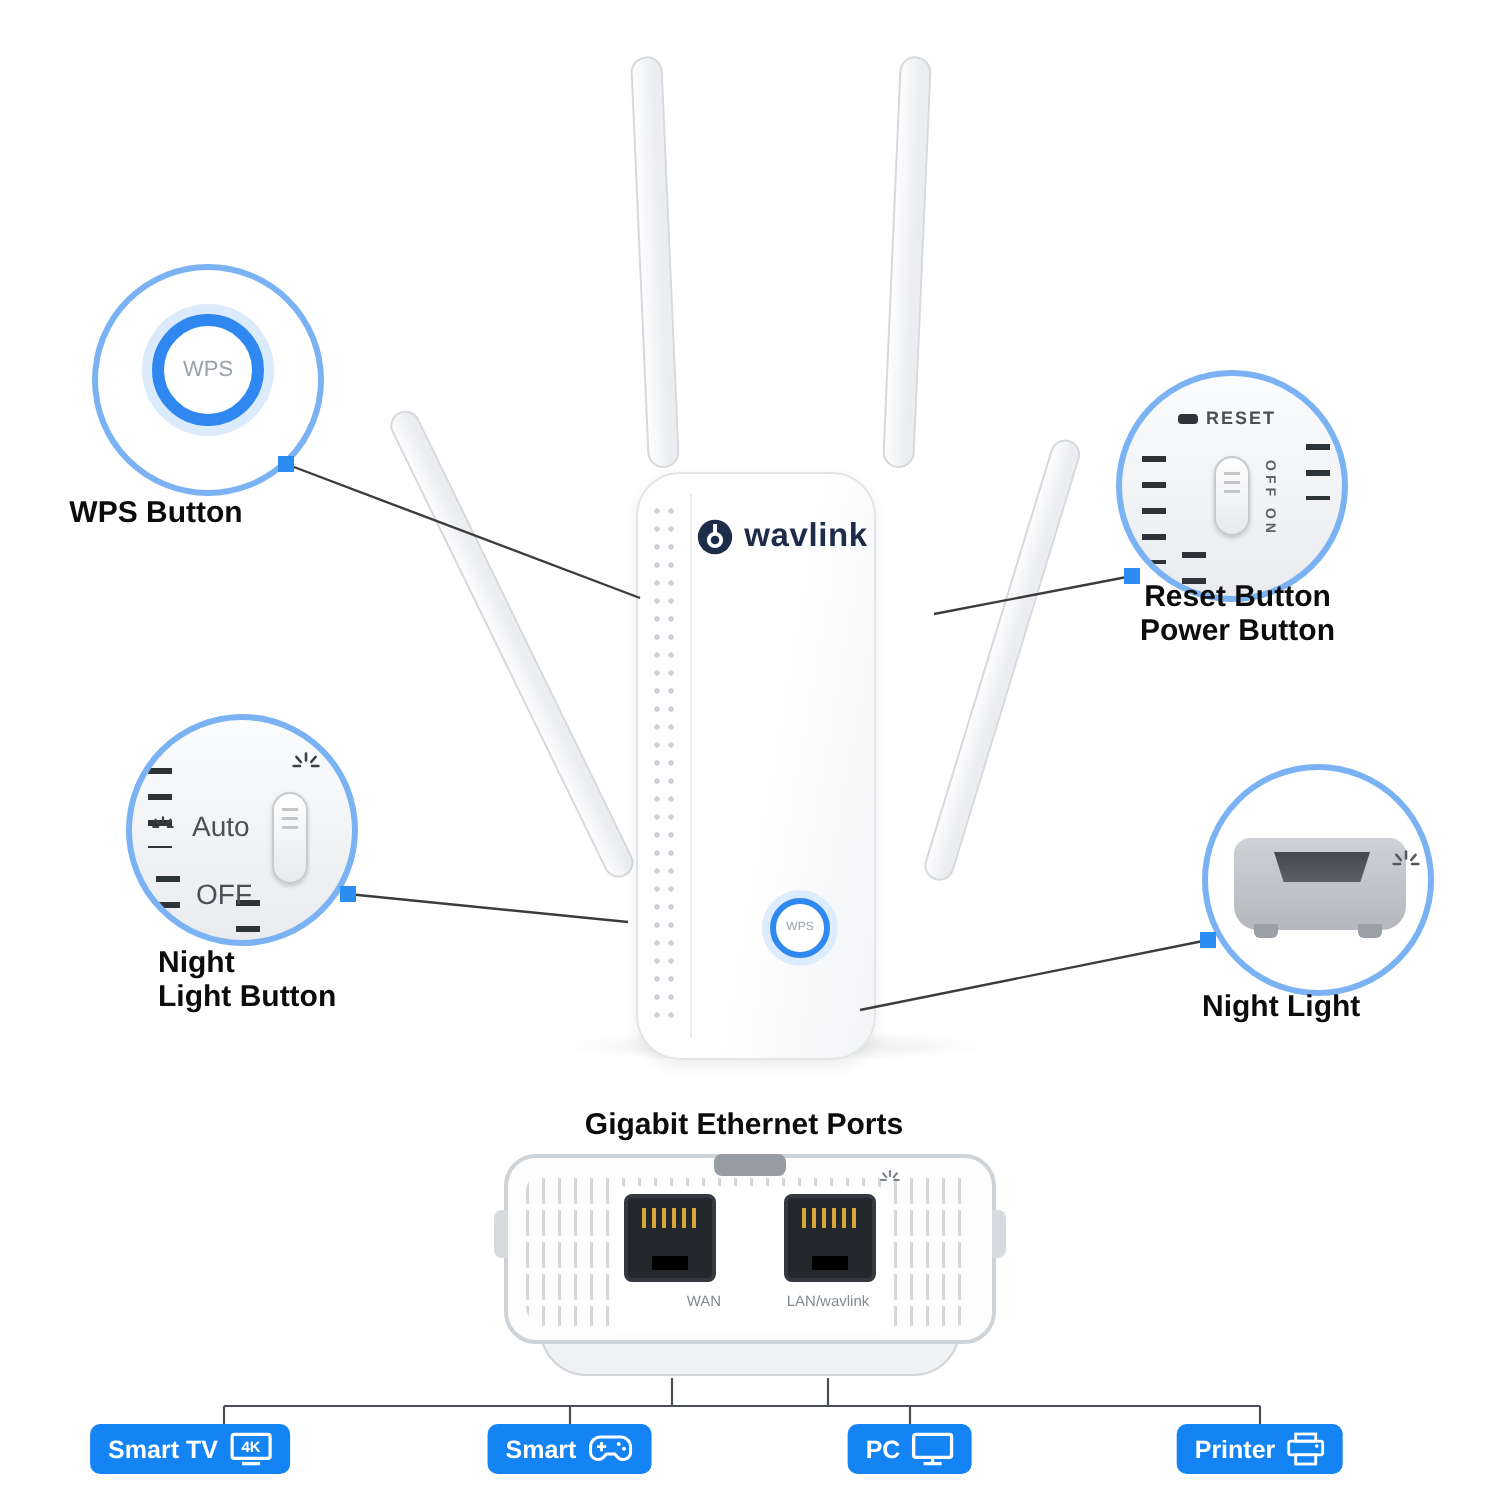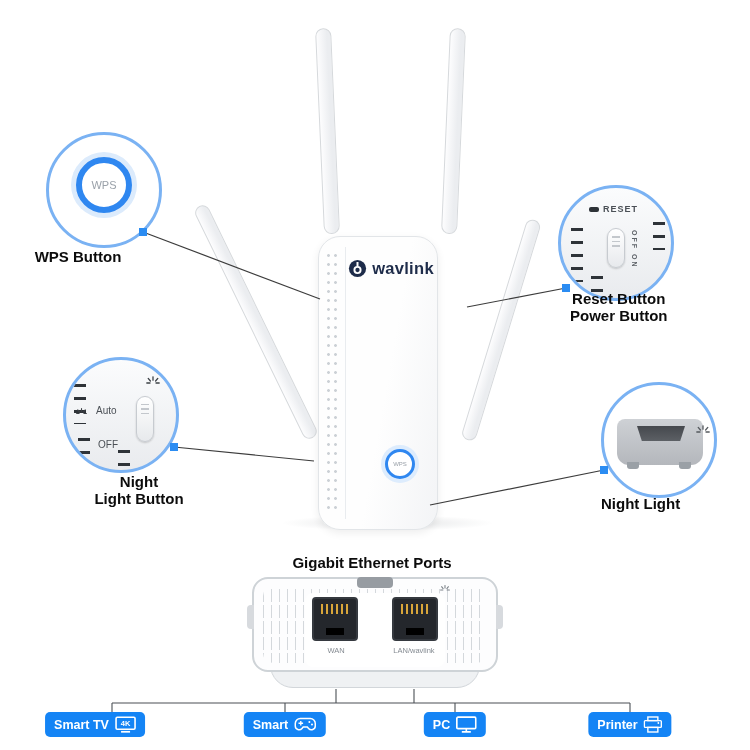--- a/index.html
+++ b/index.html
@@ -28,35 +28,35 @@
   .callout.gray{background:linear-gradient(180deg,#fbfcfd,#e9ebee)}
   .co-wps{left:46px;top:132px}
   .co-reset{left:558px;top:185px}
   .co-nbtn{left:63px;top:357px}
   .co-nlight{left:601px;top:382px}
   .wps-ring{position:absolute;left:50%;top:45%;transform:translate(-50%,-50%);width:56px;height:56px;border-radius:50%;border:6px solid #2f87f0;box-shadow:0 0 0 5px #dcebfc;background:#fff;display:flex;align-items:center;justify-content:center}
   .wps-ring span{font-size:11px;color:#9aa1a9}
   .co-label{position:absolute;font-size:15px;font-weight:bold;color:#0c0c0c;z-index:5;line-height:17px}
   .lbl-wps{left:18px;top:248px;width:120px;text-align:center}
   .lbl-reset{left:570px;top:290px;text-align:center}
-  .lbl-nbtn{left:79px;top:473px;width:120px;text-align:center}
+  .lbl-nbtn{left:79px;top:473px;width:120px;text-align:left}
   .lbl-nlight{left:601px;top:495px;width:120px;}
 
   .dash{position:absolute;width:12px;background:repeating-linear-gradient(to bottom,#2e3338 0 3px,transparent 3px 13px)}
   .d1{left:10px;top:40px;height:54px}.d2{left:92px;top:34px;height:28px}.d3{left:30px;top:88px;height:18px}
   .d4{left:8px;top:24px;height:40px}.d5{left:12px;top:78px;height:26px}.d6{left:52px;top:90px;height:18px}
   .pill{position:absolute;width:18px;border-radius:9px;background:linear-gradient(#ffffff,#e7e9ec);border:1px solid #c7cbd0;box-shadow:0 1px 2px rgba(0,0,0,.18)}
   .pill .ridges{margin:7px 4px 0;height:12px;background:repeating-linear-gradient(to bottom,#c3c7cc 0 1.5px,transparent 1.5px 4.5px)}
   .pw{left:46px;top:40px;height:40px}
   .pn{left:70px;top:36px;height:46px}
   .reset-row{position:absolute;left:28px;top:16px;display:flex;align-items:center;gap:4px}
   .reset-dot{width:10px;height:5px;border-radius:2px;background:#2e3338}
   .reset-text{font-size:9px;font-weight:bold;color:#4b5056;letter-spacing:1px}
   .vtext{position:absolute;left:70px;top:42px;writing-mode:vertical-rl;font-size:7px;font-weight:bold;color:#5d6268;letter-spacing:2px}
-  .small-txt{position:absolute;font-size:10px;color:#4b5056}
+  .small-txt{position:absolute;font-size:14px;color:#4b5056}
   .t-auto{left:30px;top:45px}
   .t-off{left:32px;top:79px}
   .shine{position:absolute}
   .nl-body{position:absolute;left:13px;top:34px;width:86px;height:46px;border-radius:8px 8px 12px 12px;background:linear-gradient(#ced1d5,#b4b7bc)}
   .nl-slot{position:absolute;left:20px;top:7px;width:48px;height:15px;background:linear-gradient(#45484d,#5c6065);clip-path:polygon(0 0,100% 0,90% 100%,10% 100%)}
   .nl-foot{position:absolute;bottom:-4px;width:12px;height:7px;background:#9aa0a6;border-radius:0 0 3px 3px}
   .f1{left:10px}.f2{left:62px}
 
   
   .eth-title{position:absolute;left:262px;top:554px;width:220px;text-align:center;font-size:15px;font-weight:bold;z-index:2}
@@ -66,21 +66,21 @@
   .top-tab{position:absolute;left:50%;top:-2px;transform:translateX(-50%);width:36px;height:11px;background:#979ca2;border-radius:4px}
   .side-tab{position:absolute;top:26px;width:7px;height:24px;background:#d7dade}
   .side-tab.left{left:-7px;border-radius:4px 0 0 4px}
   .side-tab.right{right:-7px;border-radius:0 4px 4px 0}
   .port-area{position:absolute;left:50%;top:14px;transform:translateX(-50%);width:140px;height:74px;background:#fff;border-radius:8px}
   .rj45{position:absolute;top:4px;width:46px;height:44px;background:#24272c;border-radius:4px;border:2px solid #35393f}
   .rj45.p1{left:7px}.rj45.p2{right:7px}
   .pins{position:absolute;left:7px;right:7px;top:5px;height:10px;background:repeating-linear-gradient(to right,#d9a63a 0 2px,transparent 2px 5px)}
   .slot{position:absolute;left:50%;bottom:4px;transform:translateX(-50%);width:18px;height:7px;background:#000}
   .port-label{position:absolute;top:53px;width:62px;text-align:center;font-size:7.5px;color:#858b92}
-  .pl1{left:0}.pl2{right:0}
+  .pl1{left:16px}.pl2{right:0}
 
   
   .chip{position:absolute;top:712px;height:25px;transform:translateX(-50%);background:#1484f5;border-radius:5px;color:#fff;display:flex;align-items:center;gap:6px;padding:0 9px;font-size:12.5px;font-weight:bold;white-space:nowrap;z-index:7}
   .c1{left:95px}.c2{left:285px}.c3{left:455px}.c4{left:630px}
 </style>
 </head>
 <body>
 
 <div class="stage">
 

